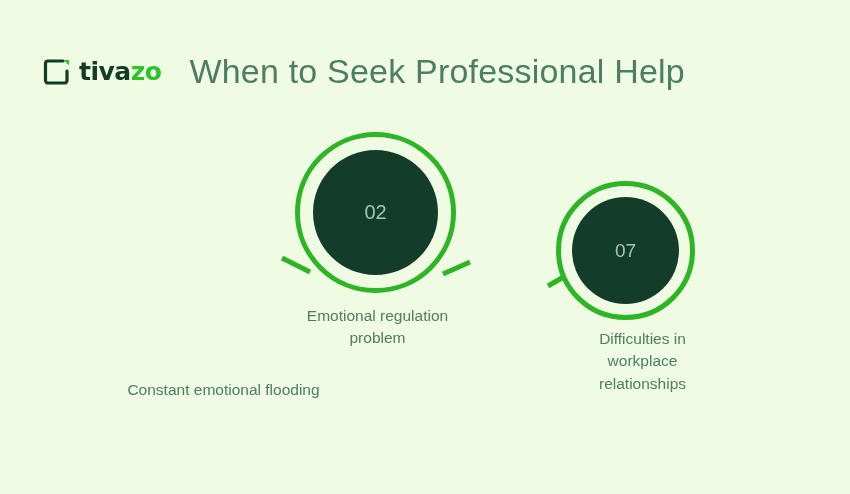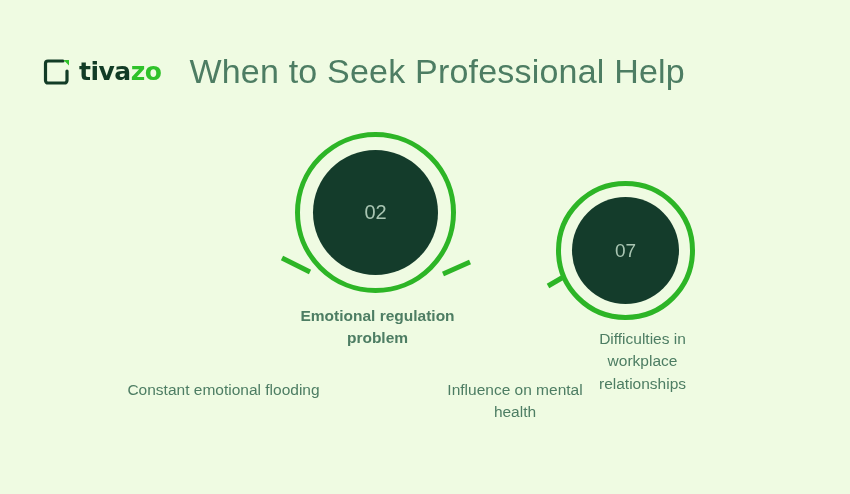--- a/index.html
+++ b/index.html
@@ -112,21 +112,21 @@
   #node-3 { left: 452px; top: 257px; width: 107px; height: 107px; }
   #node-3 .node-core { width: 81px; height: 81px; }
   #node-3 .node-num { font-size: 18px; }
 
   #node-4 { left: 556px; top: 181px; width: 139px; height: 139px; }
   #node-4 .node-core { width: 107px; height: 107px; }
   #node-4 .node-num { font-size: 19px; }
 
   
   #cap-1 { left: 121px; top: 379px; width: 205px; }
-  #cap-2 { left: 285px; top: 305px; width: 185px; font-weight: bold; }
+  #cap-2 { left: 285px; top: 305px; width: 185px; }
   #cap-3 { left: 440px; top: 379px; width: 150px; }
   #cap-4 { left: 575px; top: 328px; width: 135px; }
 
   #links {
     position: absolute;
     left: 0; top: 0;
     width: 850px; height: 494px;
     z-index: 1;
   }
 </style>
@@ -160,21 +160,20 @@
 
     <div class="caption" id="cap-1">Constant emotional flooding</div>
 
     <div class="node" id="node-2">
       <div class="node-core">
         <span class="node-num">02</span>
       </div>
     </div>
     <div class="caption" id="cap-2">Emotional regulation problem</div>
 
-    <div class="caption" id="cap-3">Influence on mental health</div>
 
     <div class="node" id="node-4">
       <div class="node-core">
         <span class="node-num">07</span>
       </div>
     </div>
     <div class="caption" id="cap-4">Difficulties in workplace relationships</div>
 
   </div>
 </div>

